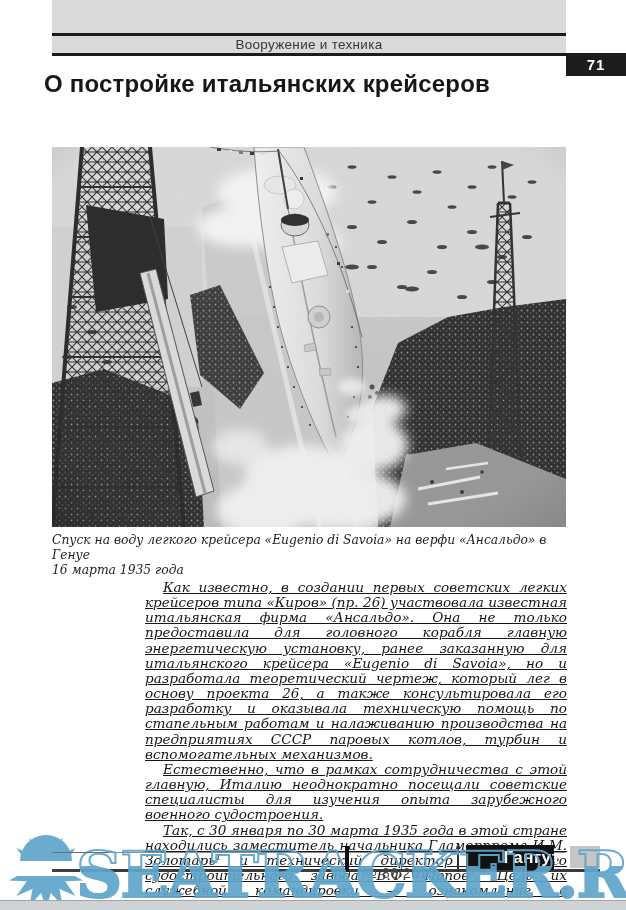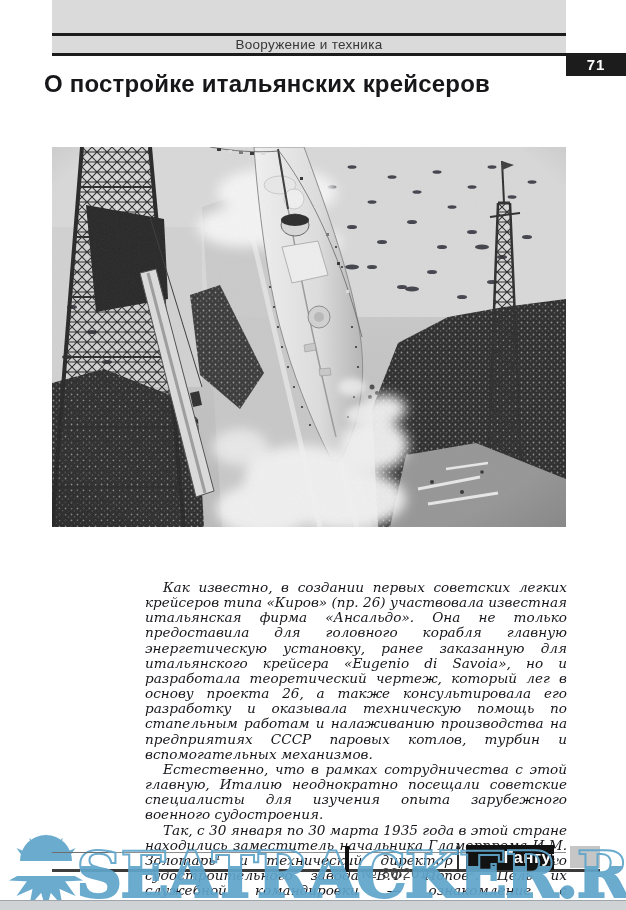--- a/index.html
+++ b/index.html
@@ -28,21 +28,21 @@
 
   
   .caption { position:absolute; left:52px; top:533px; width:514px;
              font-family:"DejaVu Serif", serif; font-style:italic;
              font-size:12.3px; line-height:15px; color:#1e1e22; }
 
   
   .body-text { position:absolute; left:145px; top:580px; width:422px;
                font-family:"DejaVu Serif", serif; font-style:italic;
                font-size:13.6px; line-height:15.15px; text-align:justify; color:#15151a; }
-  .body-text p { text-indent:18px; }
+  .body-text p { text-indent:18px;text-decoration:underline; }
 
   
   .f-thin  { position:absolute; left:52px; top:852px; width:514px; height:1px; background:#8f8f8f; }
   .f-thick { position:absolute; left:52px; top:869px; width:548px; height:3px; background:#3a3a3a; }
   .f-vbar  { position:absolute; left:345px; top:846px; width:4px;  height:26px; background:#101010; }
   .f-issue { position:absolute; left:362px; top:849px; font-size:14px; color:#4d4d4d; letter-spacing:.5px;margin-top:16px; }
   .f-vline { position:absolute; left:457px; top:846px; width:2px; height:26px; background:#2e2e2e; }
   .f-logo  { position:absolute; left:466px; top:845px; width:88px; height:25px; background:#121212;
              display:flex; align-items:center; justify-content:center;
              color:#fff; font-weight:bold; font-size:17px; letter-spacing:.5px;padding-left:44px; }
@@ -266,20 +266,24 @@
       <g fill="#efefef" filter="url(#blur3)" opacity=".85">
         <ellipse cx="300" cy="240" rx="14" ry="9"></ellipse>
           <ellipse cx="310" cy="268" rx="16" ry="10"></ellipse>
       </g>
 
       <rect width="514" height="380" filter="url(#grain)" opacity=".22"></rect>
       <rect width="514" height="380" fill="url(#vg)"></rect>
     </svg>
   </div>
 
+  <div class="caption">
+    <span>Спуск на воду легкого крейсера «Eugenio di Savoia» на верфи «Ансальдо» в Генуе</span><br>
+    <span>16 марта 1935 года</span>
+  </div>
 
   <div class="body-text">
     <p>Как известно, в создании первых советских легких крейсеров типа «Киров» (пр. 26) участвовала известная итальянская фирма «Ансальдо». Она не только предоставила для головного корабля главную энергетическую установку, ранее заказанную для итальянского крейсера «Eugenio di Savoia», но и разработала теоретический чертеж, который лег в основу проекта 26, а также консультировала его разработку и оказывала техническую помощь по стапельным работам и налаживанию производства на предприятиях СССР паровых котлов, турбин и вспомогательных механизмов.</p>
     <p>Естественно, что в рамках сотрудничества с этой главную, Италию неоднократно посещали советские специалисты для изучения опыта зарубежного военного судостроения.</p>
     <p>Так, с 30 января по 30 марта 1935 года в этой стране находились заместитель начальника Гламорпрома И.М. Золотарь¹ и технический директор Балтийского судостроительного завода В.Ф. Попов². Цель их служебной командировки — ознакомление с итальянскими судостроительными предприятиями и теми особенностями производ-</p>
   </div>
 
   <div class="f-thin"></div>
   <div class="f-thick"></div>
   <div class="f-vbar"></div>

